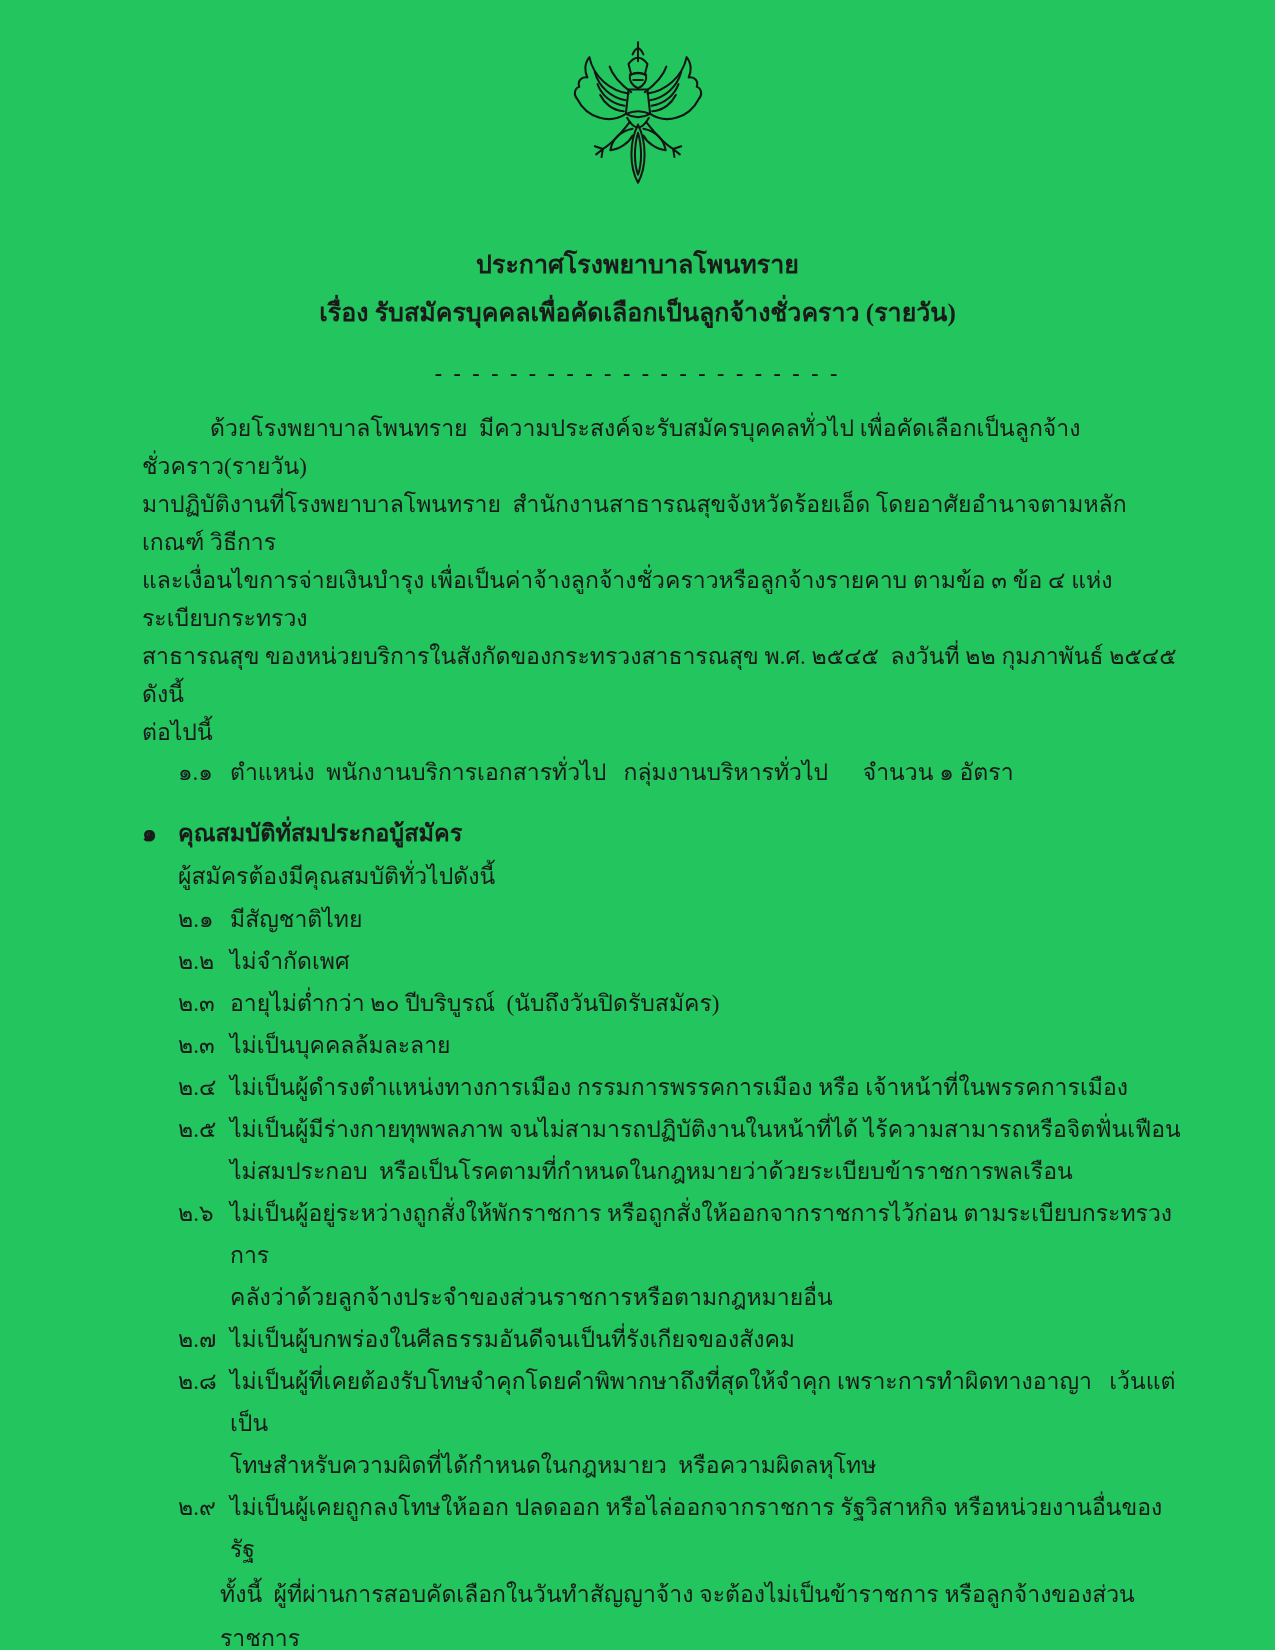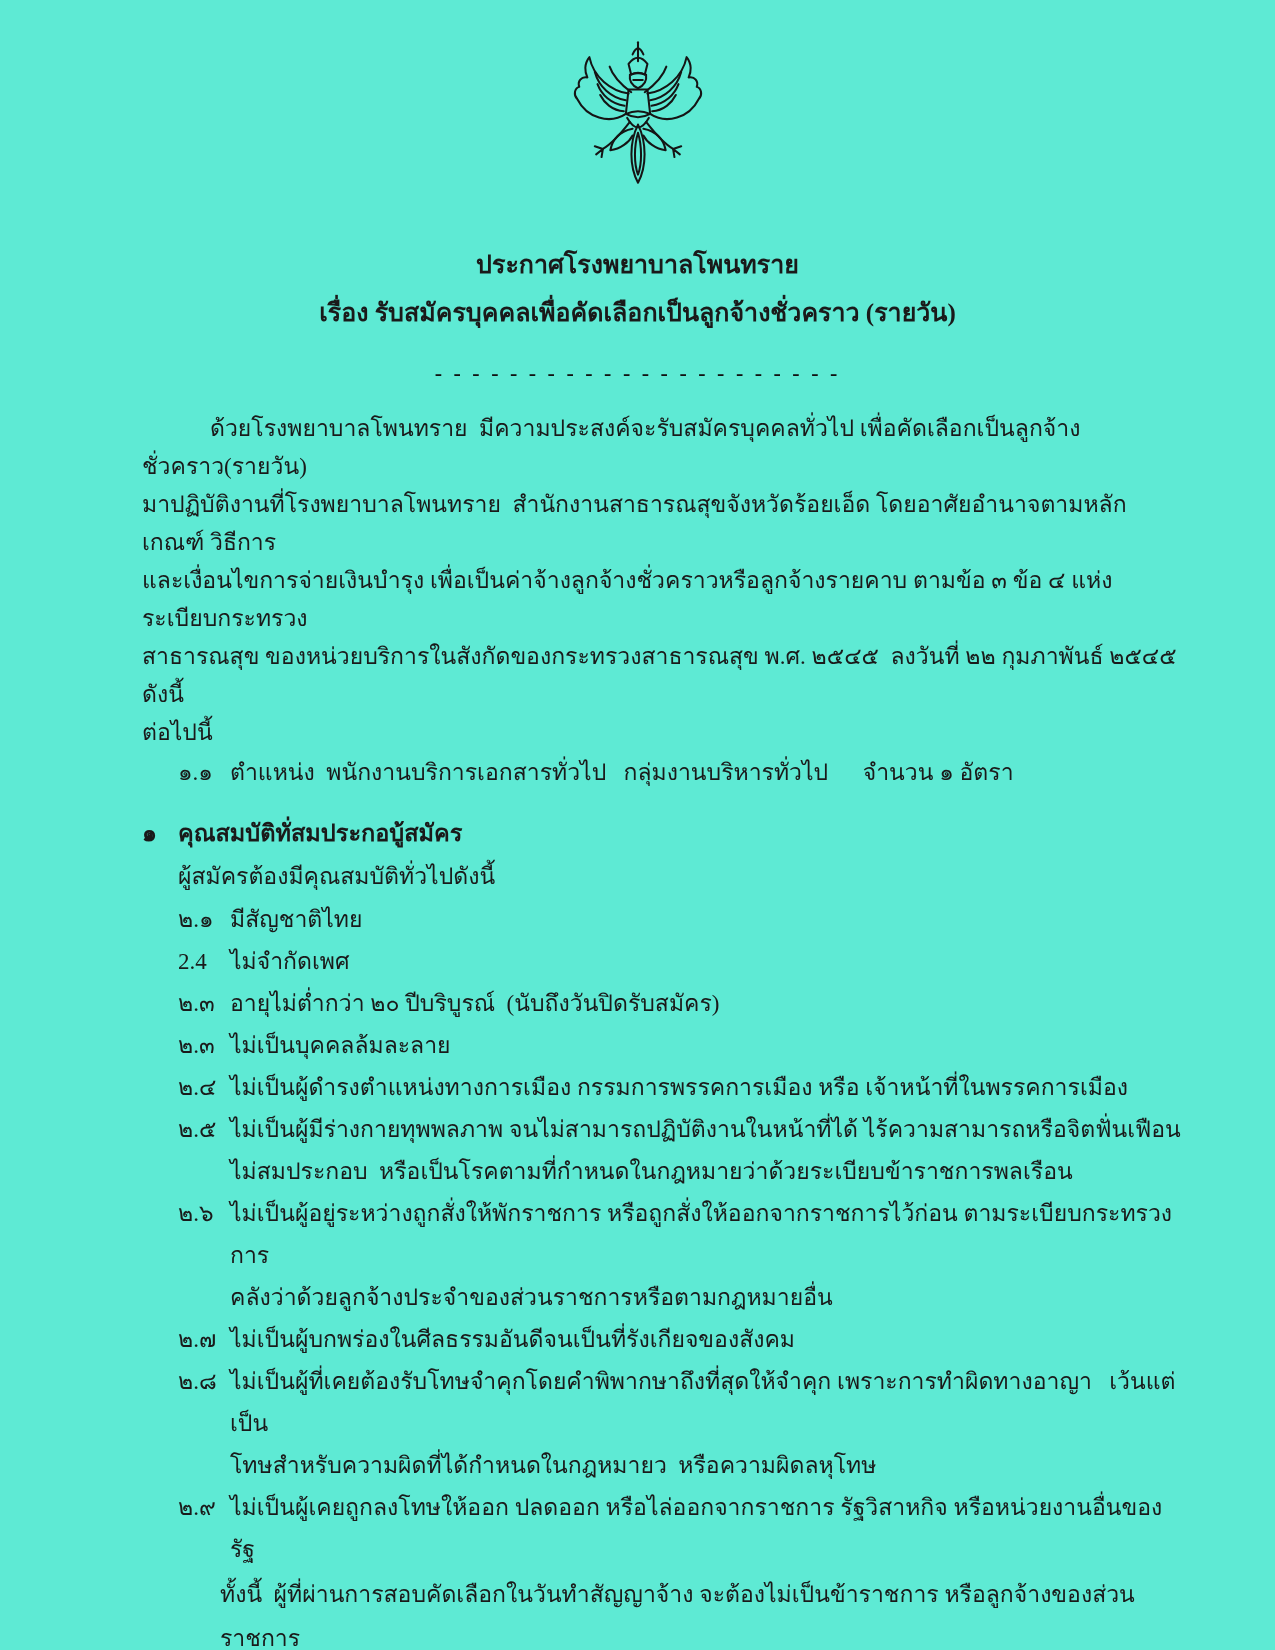--- a/index.html
+++ b/index.html
@@ -1,21 +1,21 @@
 <!DOCTYPE html>
 <html><head>
 <meta charset="utf-8">
 <style>
   html, body { margin: 0; padding: 0; background: #9a9a9a; }
   .page {
     position: relative;
     width: 1275px;
     height: 1650px;
     margin: 0 auto;
-    background: #5eead4;
+    background: #22c55e;
     color: #1a1a1a;
     font-family: "Liberation Serif", "DejaVu Sans", sans-serif;
     overflow: hidden;
     box-sizing: border-box;
     padding: 38px 90px 0 142px;
   }
   .emblem-wrap { text-align: center; height: 182px; margin-right: 52px; }
   .emblem-wrap svg { display: inline-block; }
 
   .doc-title {
@@ -109,21 +109,21 @@
 
   <div class="preamble">ผู้สมัครต้องมีคุณสมบัติทั่วไปดังนี้</div>
 
   <div class="row">
     <span class="num">๒.๑</span>
     <span class="txt">
       <span class="ln">มีสัญชาติไทย</span>
     </span>
   </div>
   <div class="row">
-    <span class="num">2.4</span>
+    <span class="num">๒.๒</span>
     <span class="txt">
       <span class="ln">ไม่จำกัดเพศ</span>
     </span>
   </div>
   <div class="row">
     <span class="num">๒.๓</span>
     <span class="txt">
       <span class="ln">อายุไม่ต่ำกว่า ๒๐ ปีบริบูรณ์  (นับถึงวันปิดรับสมัคร)</span>
     </span>
   </div>

